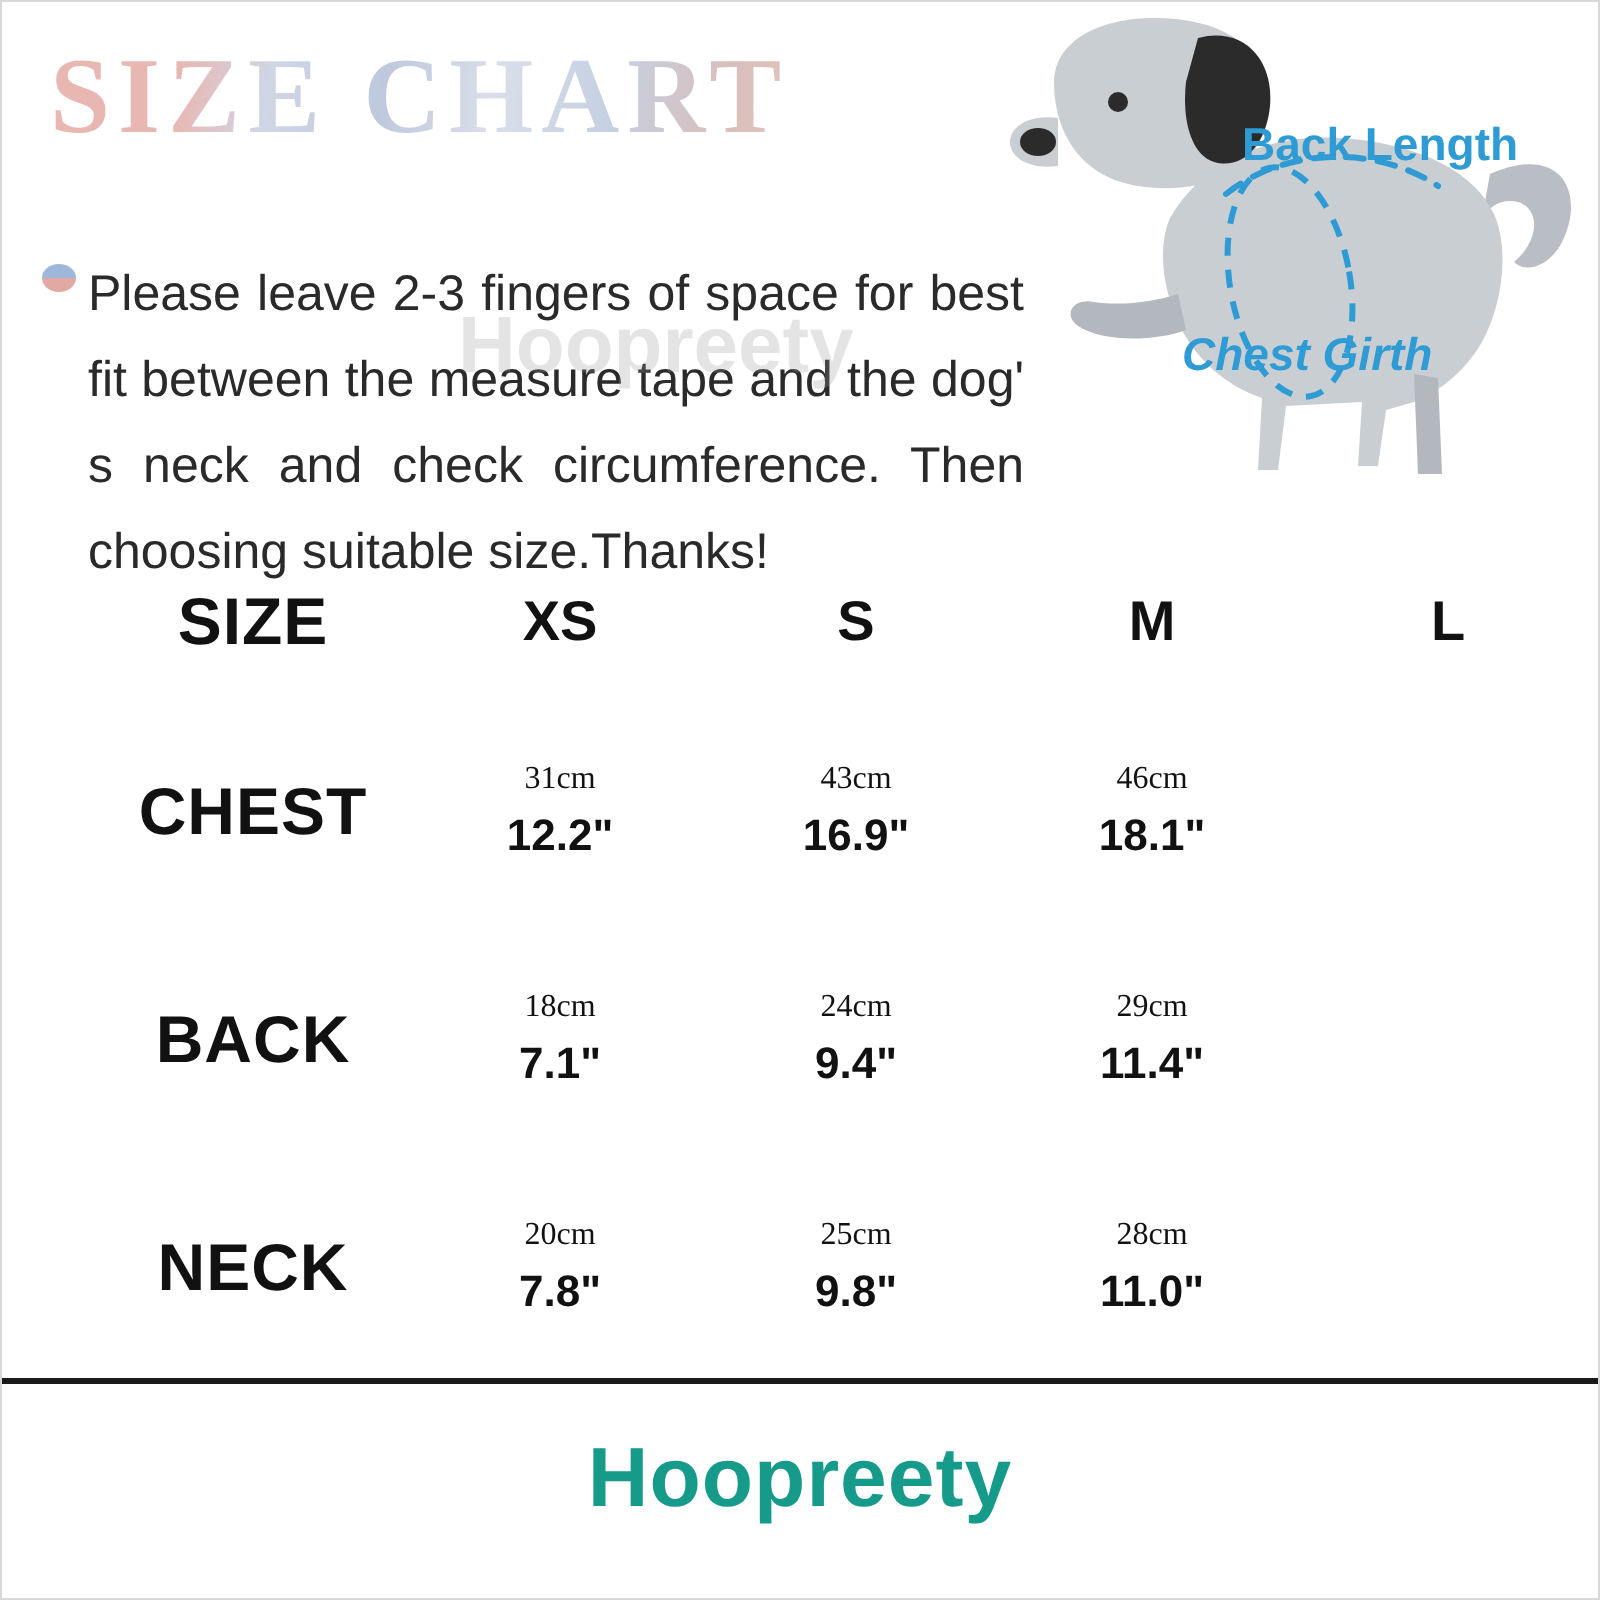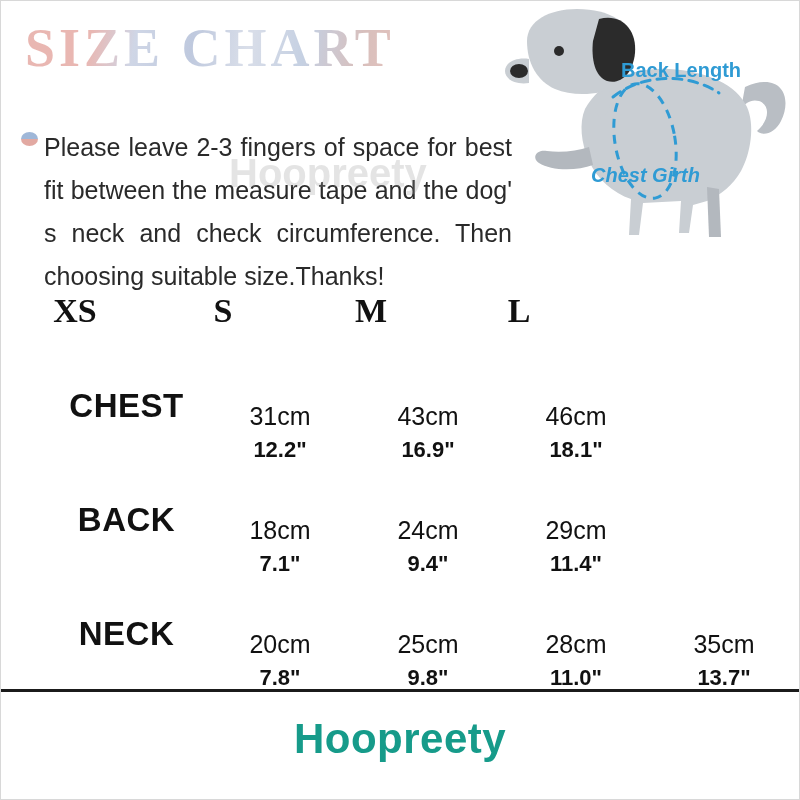--- a/index.html
+++ b/index.html
@@ -85,21 +85,21 @@
     position: absolute;
     left: 492px;
     top: 0px;
     width: 308px;
     height: 268px;
   }
   .dog-label {
     position: absolute;
     color: #2f9bd4;
     font-weight: bold;
-    font-size: 20px;
+    font-size: 23px;
     font-family: "Liberation Sans", sans-serif;
     white-space: nowrap;
   }
   .lbl-back { left: 128px; top: 58px; }
   .lbl-chest { left: 98px; top: 163px; font-style: italic; }
 
   
   .table {
     position: absolute;
     left: 0px;
@@ -123,41 +123,40 @@
     font-weight: bold;
     color: #111;
     letter-spacing: 0.5px;
   }
   .c-val {
     width: 148px;
     text-align: center;
     align-items: center;
   }
   .hdr .c-val {
-    font-size: 34px;
-    font-weight: bold;
-    color: #111;
-    font-family: Liberation Serif, serif;
+    font-size: 28px;
+    font-weight: bold;
+    color: #111;
   }
   .hdr {
     height: 76px;
     align-items: center;
   }
   .hdr .c-label { display: flex; align-items: center; height: 76px; }
 
   .drow {
     height: 114px;
-    align-items: flex-end;
+    align-items: center;
   }
   .drow .c-label { display: flex; align-items: center; height: 114px; }
   .v-cm {
-    font-size: 25px;
+    font-size: 16px;
     color: #111;
     margin-bottom: 6px;
-    font-family: Liberation Sans, sans-serif;
+    font-family: Liberation Serif, serif;
   }
   .v-in {
     font-size: 22px;
     font-weight: bold;
     color: #111;
     font-family: "Liberation Sans", sans-serif;
   }
 
   
   .divider {
@@ -220,20 +219,21 @@
 
       <ellipse cx="152" cy="140" rx="30" ry="58" fill="none" stroke="#2f9bd4" stroke-width="3" stroke-dasharray="9 7" transform="rotate(-10 152 140)"></ellipse>
     </svg>
     <div class="dog-label lbl-back">Back Length</div>
     <div class="dog-label lbl-chest">Chest Girth</div>
   </div>
 
   <div class="table">
 
     <div class="trow hdr">
+      <div class="cell c-label">SIZE</div>
       <div class="cell c-val">XS</div>
       <div class="cell c-val">S</div>
       <div class="cell c-val">M</div>
       <div class="cell c-val">L</div>
     </div>
 
     <div class="trow drow">
       <div class="cell c-label">CHEST</div>
       <div class="cell c-val">
         <div class="v-cm">31cm</div>
@@ -272,24 +272,20 @@
         <div class="v-in">7.8"</div>
       </div>
       <div class="cell c-val">
         <div class="v-cm">25cm</div>
         <div class="v-in">9.8"</div>
       </div>
       <div class="cell c-val">
         <div class="v-cm">28cm</div>
         <div class="v-in">11.0"</div>
       </div>
-      <div class="cell c-val">
-        <div class="v-cm">35cm</div>
-        <div class="v-in">13.7"</div>
-      </div>
     </div>
 
   </div>
 
   <div class="divider"></div>
   <div class="brand">Hoopreety</div>
 
 </div>
 
 </body></html>

